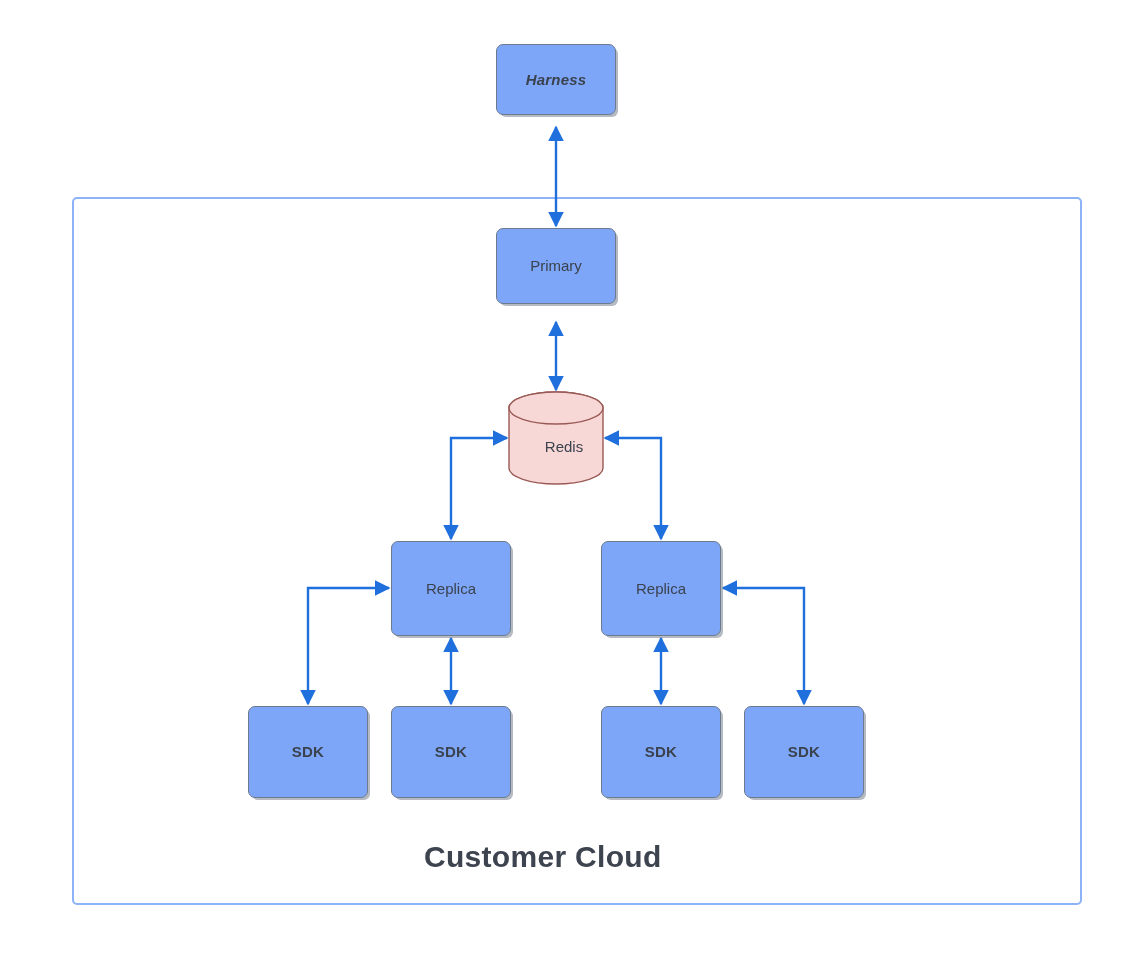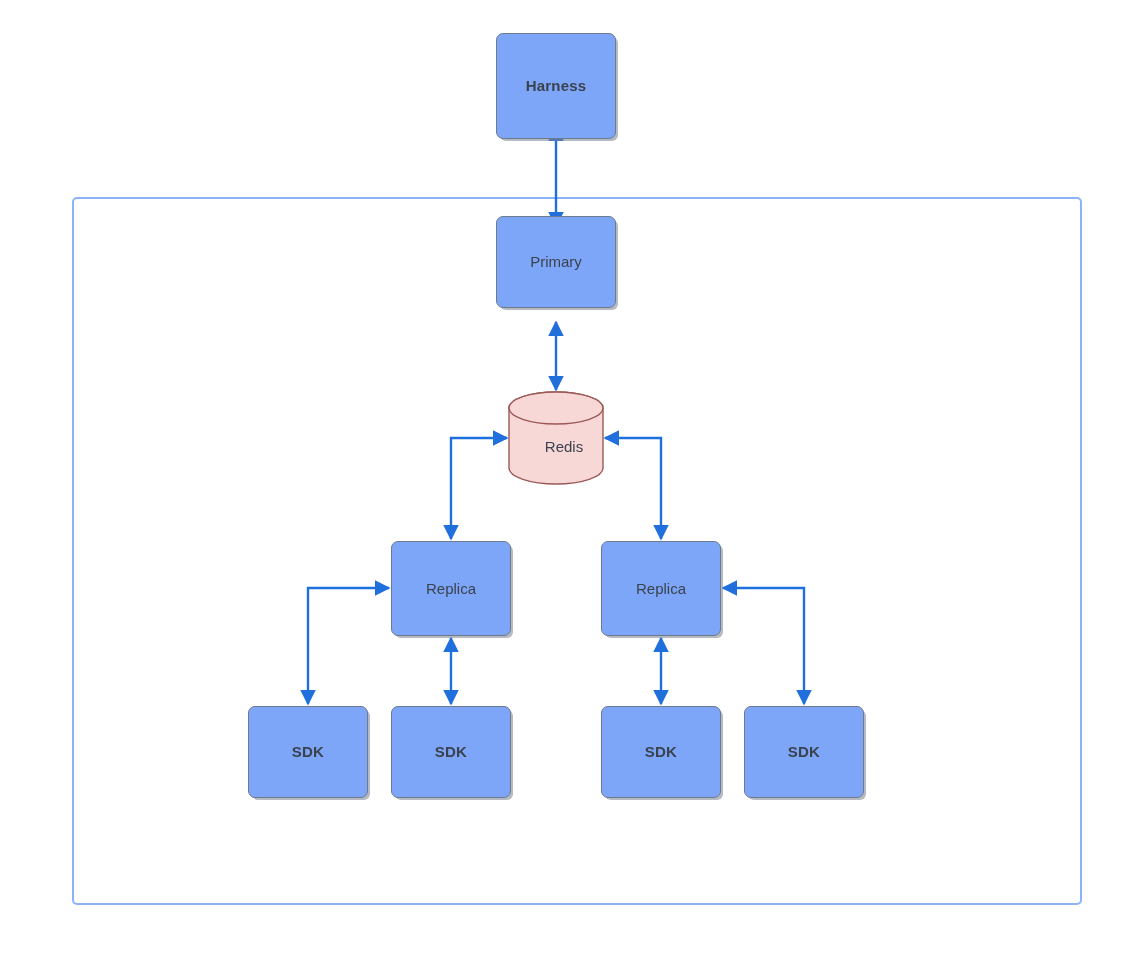--- a/index.html
+++ b/index.html
@@ -106,25 +106,25 @@
     <g>
       <path d="M 509 408
                L 509 468
                A 47 16 0 0 0 603 468
                L 603 408
                A 47 16 0 0 0 509 408 Z" fill="#f8d7d7" stroke="#9a5a55" stroke-width="1.4"></path>
       <ellipse cx="556" cy="408" rx="47" ry="16" fill="#f8d7d7" stroke="#9a5a55" stroke-width="1.4"></ellipse>
     </g>
   </svg>
 
-  <div class="node box bold" style="left:496px; top:33px; width:120px; height:106px;">
+  <div class="node box bold" style="left:496px; top:44px; width:120px; height:71px;font-style:italic;">
     <span>Harness</span>
   </div>
 
-  <div class="node box" style="left:496px; top:216px; width:120px; height:92px;text-align:center;">
+  <div class="node box" style="left:496px; top:228px; width:120px; height:76px;text-align:center;">
     <span>Primary</span>
   </div>
 
   <div class="cyl-label" style="left:509px; top:408px; width:94px; height:76px;margin-left:8px;">
     <span>Redis</span>
   </div>
 
   <div class="node box" style="left:391px; top:541px; width:120px; height:95px;">
     <span>Replica</span>
   </div>
@@ -142,14 +142,15 @@
   </div>
 
   <div class="node box bold" style="left:601px; top:706px; width:120px; height:92px;">
     <span>SDK</span>
   </div>
 
   <div class="node box bold" style="left:744px; top:706px; width:120px; height:92px;">
     <span>SDK</span>
   </div>
 
+  <div class="cloud-label" style="left:424px; top:840px;">Customer Cloud</div>
 
 </div>
 
 </body></html>

